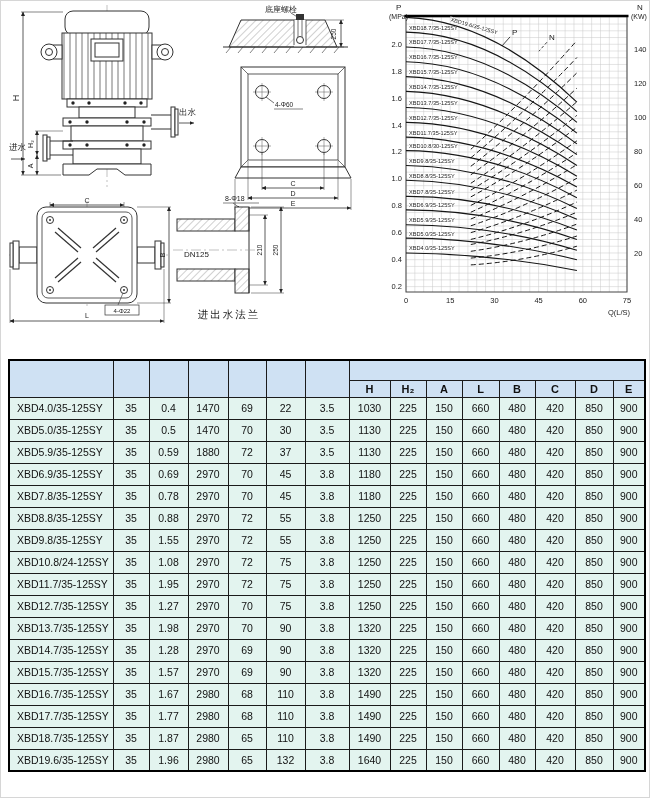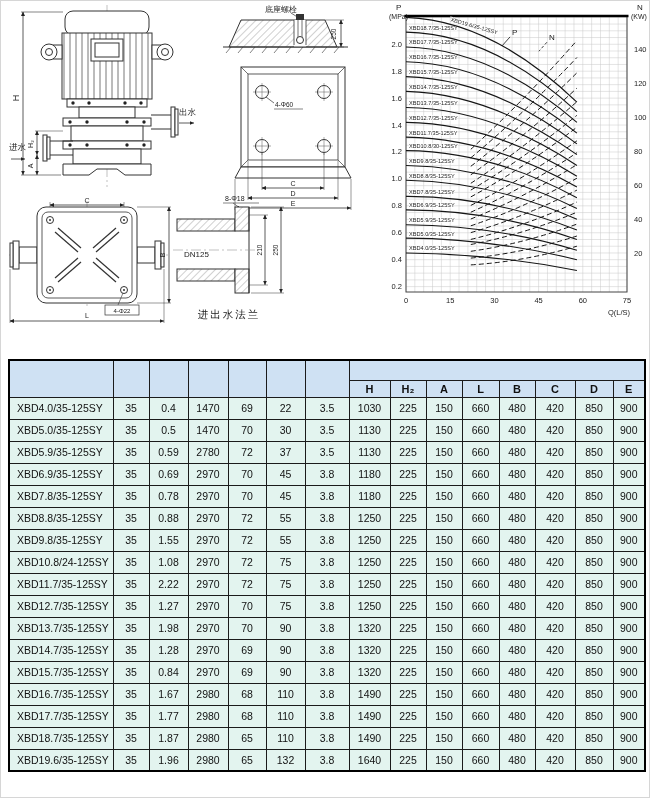--- a/index.html
+++ b/index.html
@@ -518,21 +518,21 @@
           <td>660</td>
           <td>480</td>
           <td>420</td>
           <td>850</td>
           <td>900</td>
         </tr>
         <tr>
           <td class="model">XBD5.9/35-125SY</td>
           <td>35</td>
           <td>0.59</td>
-          <td>2780</td>
+          <td>1880</td>
           <td>72</td>
           <td>37</td>
           <td>3.5</td>
           <td>1130</td>
           <td>225</td>
           <td>150</td>
           <td>660</td>
           <td>480</td>
           <td>420</td>
           <td>850</td>
@@ -619,21 +619,21 @@
           <td>150</td>
           <td>660</td>
           <td>480</td>
           <td>420</td>
           <td>850</td>
           <td>900</td>
         </tr>
         <tr>
           <td class="model">XBD11.7/35-125SY</td>
           <td>35</td>
-          <td>2.22</td>
+          <td>1.95</td>
           <td>2970</td>
           <td>72</td>
           <td>75</td>
           <td>3.8</td>
           <td>1250</td>
           <td>225</td>
           <td>150</td>
           <td>660</td>
           <td>480</td>
           <td>420</td>
@@ -687,21 +687,21 @@
           <td>150</td>
           <td>660</td>
           <td>480</td>
           <td>420</td>
           <td>850</td>
           <td>900</td>
         </tr>
         <tr>
           <td class="model">XBD15.7/35-125SY</td>
           <td>35</td>
-          <td>0.84</td>
+          <td>1.57</td>
           <td>2970</td>
           <td>69</td>
           <td>90</td>
           <td>3.8</td>
           <td>1320</td>
           <td>225</td>
           <td>150</td>
           <td>660</td>
           <td>480</td>
           <td>420</td>

